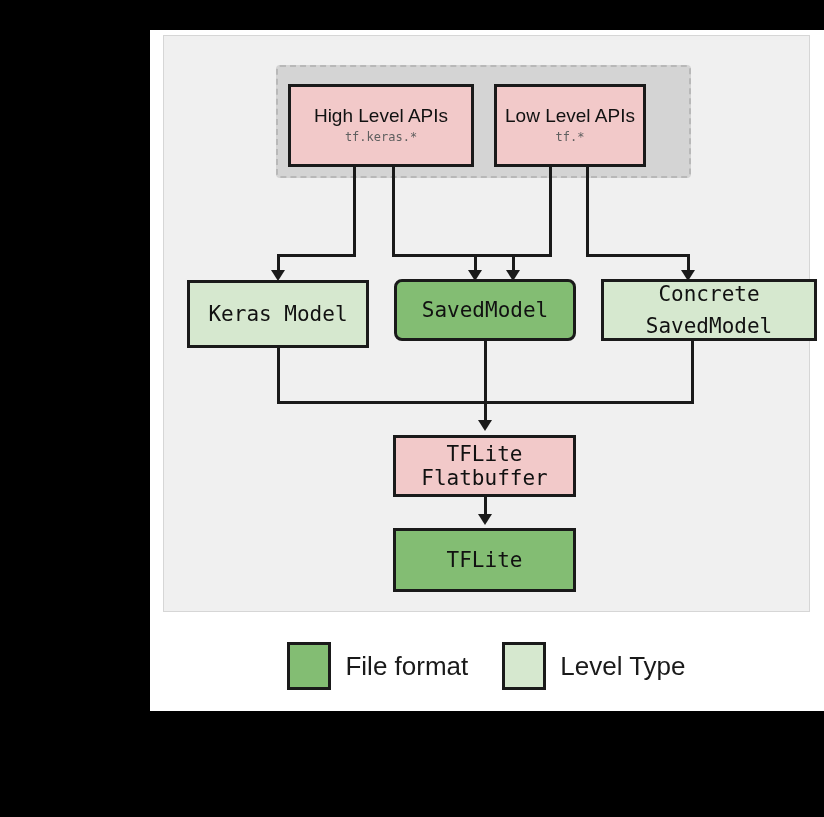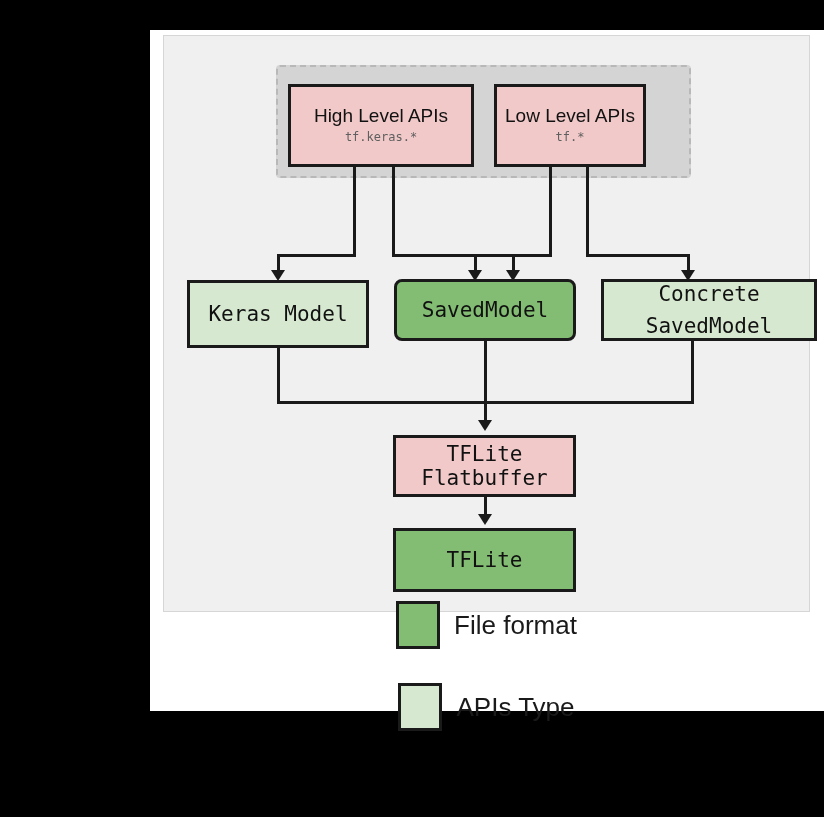--- a/index.html
+++ b/index.html
@@ -119,21 +119,20 @@
   #legend {
     position: absolute;
     left: 13px;   
     top: 600px;   
     width: 647px;
     height: 72px;
     display: flex;
     align-items: center;
     justify-content: center;
     gap: 34px;
-    flex-direction: column;
   }
   .legend-item {
     display: flex;
     align-items: center;
     gap: 14px;
   }
   .swatch {
     width: 44px;
     height: 48px;
     border: 3px solid #1a1a1a;
@@ -224,18 +223,18 @@
 
     </div>
 
     <div id="legend">
       <div class="legend-item">
         <div class="swatch" style="background:#83bd73;"></div>
         <div class="legend-label">File format</div>
       </div>
       <div class="legend-item">
         <div class="swatch" style="background:#d6e8cf;"></div>
-        <div class="legend-label">APIs Type</div>
+        <div class="legend-label">Level Type</div>
       </div>
     </div>
 
   </div>
 </div>
 
 </body></html>

